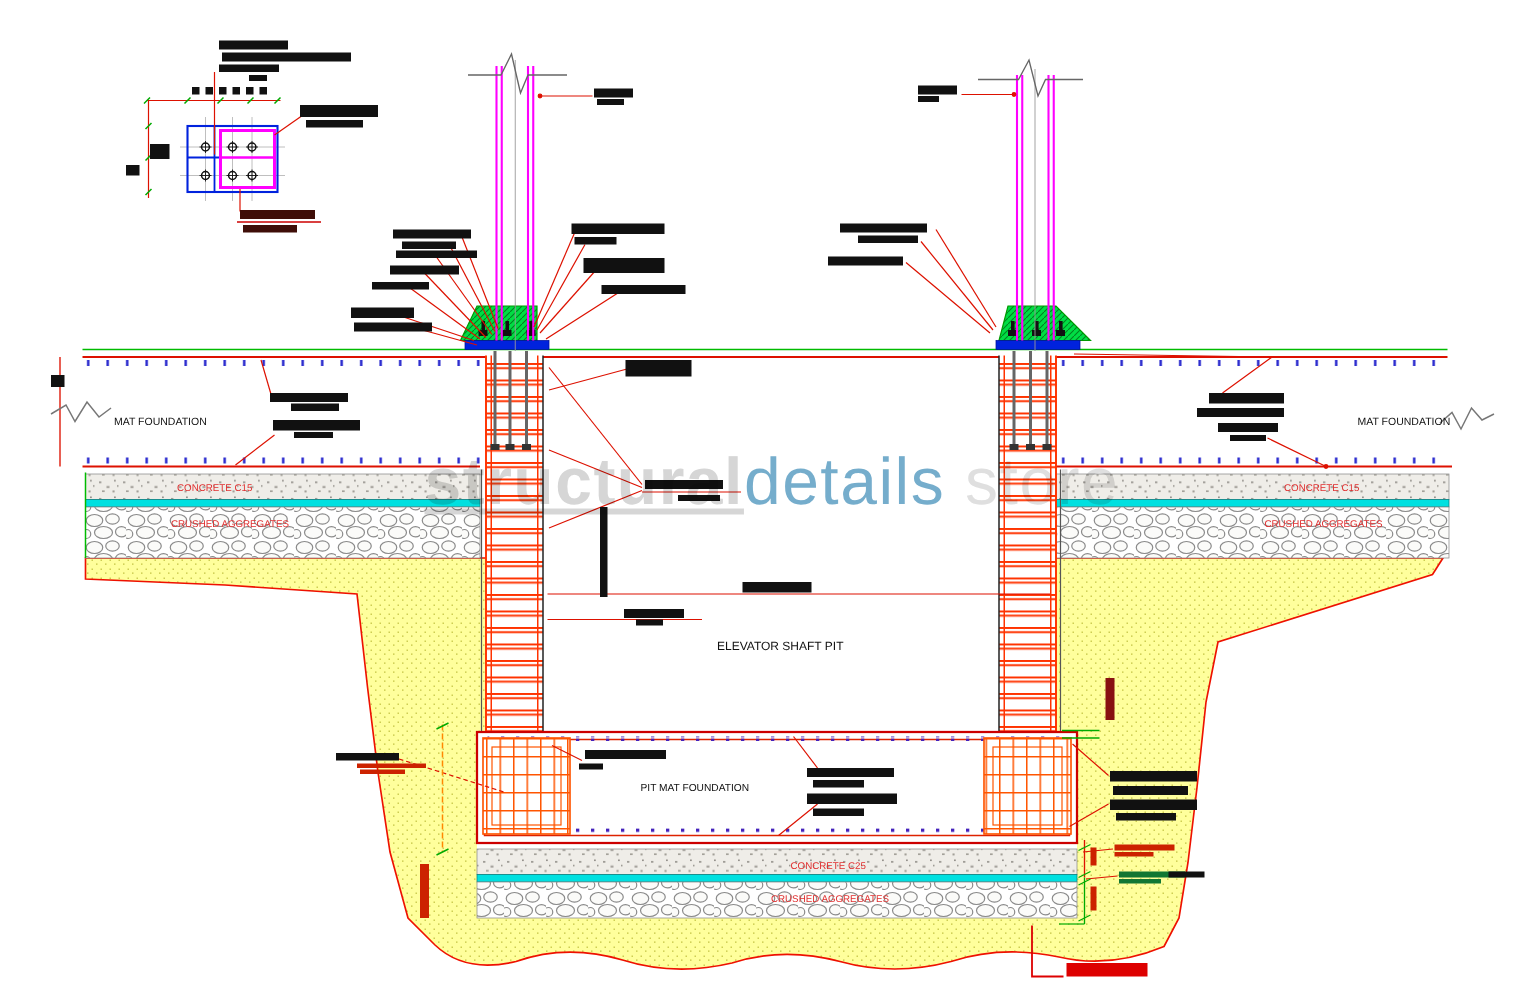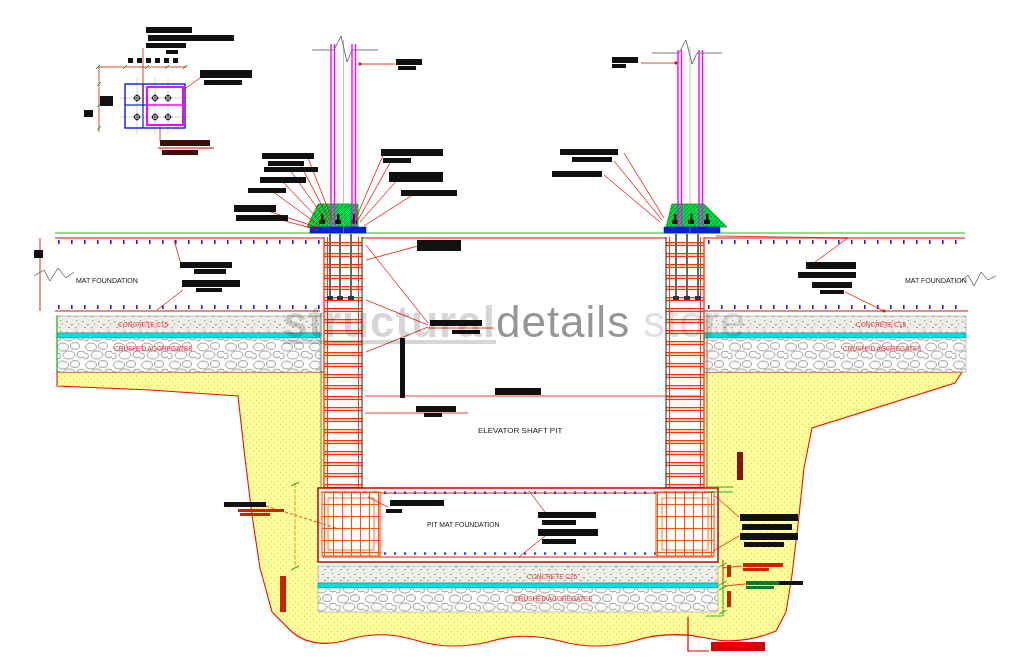--- a/index.html
+++ b/index.html
@@ -3,21 +3,21 @@
 <meta charset="utf-8">
 <style>
   html,body{margin:0;padding:0;background:#ffffff;}
   #stage{position:relative;width:1024px;height:662px;background:#fff;overflow:hidden;
          font-family:"Liberation Sans", sans-serif;}
   #cad{position:absolute;left:0;top:0;z-index:1;}
   .watermark{position:absolute;left:283px;top:300px;z-index:3;font-size:44px;line-height:1;
              letter-spacing:1px;opacity:.55;mix-blend-mode:multiply;pointer-events:none;
              font-family:"Liberation Sans", sans-serif;white-space:nowrap;}
   .wm1{font-weight:bold;color:#b4b4b4;text-decoration:underline;}
-  .wm2{color:#404040;}
+  .wm2{color:#0369a1;}
   .wm3{color:#c4c4c4;}
   text{font-family:"Liberation Sans", sans-serif;}
   .lbl-black{fill:#111;}
   .lbl-red{fill:#e03030;}
 </style>
 </head>
 <body>
 
 <div id="stage">
 

